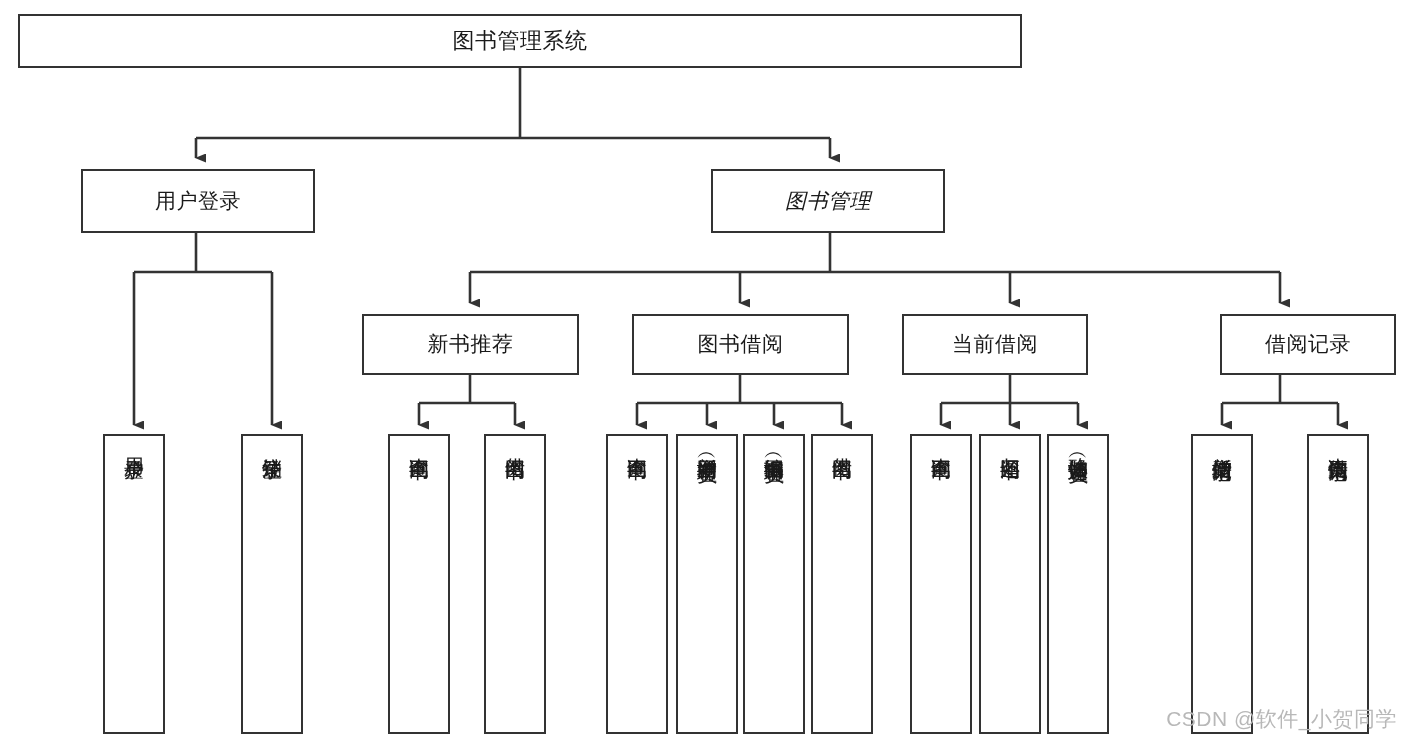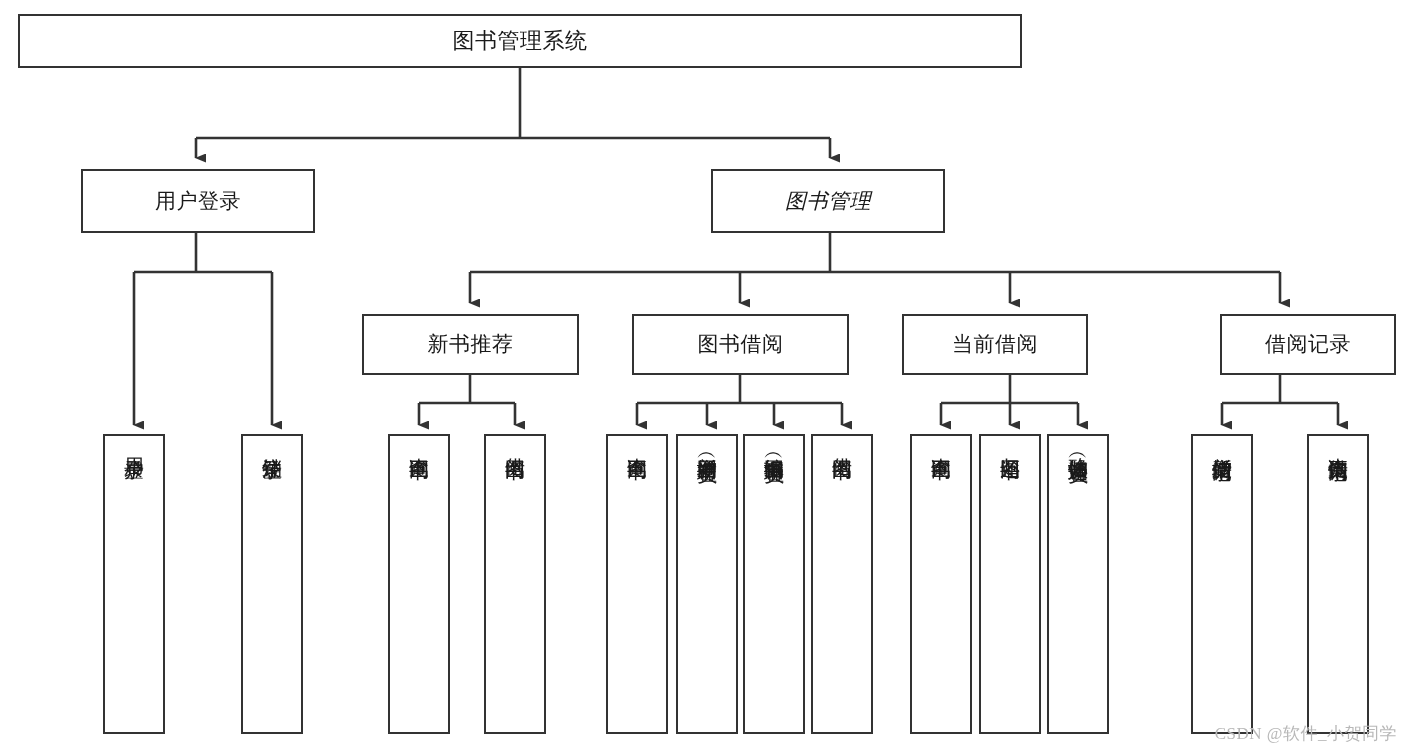--- a/index.html
+++ b/index.html
@@ -59,27 +59,26 @@
     writing-mode: vertical-rl;
     text-orientation: upright;
     font-size: 20px;
     line-height: 1.05;
     letter-spacing: 1px;
     white-space: nowrap;
   }
   .watermark {
     position: absolute;
     right: 8px;
-    bottom: 2px;
-    font-size: 17px;
+    bottom: 14px;
+    font-size: 21px;
     color: #b8b8b8;
     letter-spacing: 0.5px;
     white-space: nowrap;
     user-select: none;
-    font-family: Liberation Serif, serif;
   }
 </style>
 </head>
 <body>
 
 <div id="canvas">
 
   <svg id="wires" viewBox="0 0 1405 747" xmlns="http://www.w3.org/2000/svg">
     <defs>
       <marker id="arrow" markerWidth="9" markerHeight="11" refX="4.5" refY="10" orient="auto" markerUnits="userSpaceOnUse">

